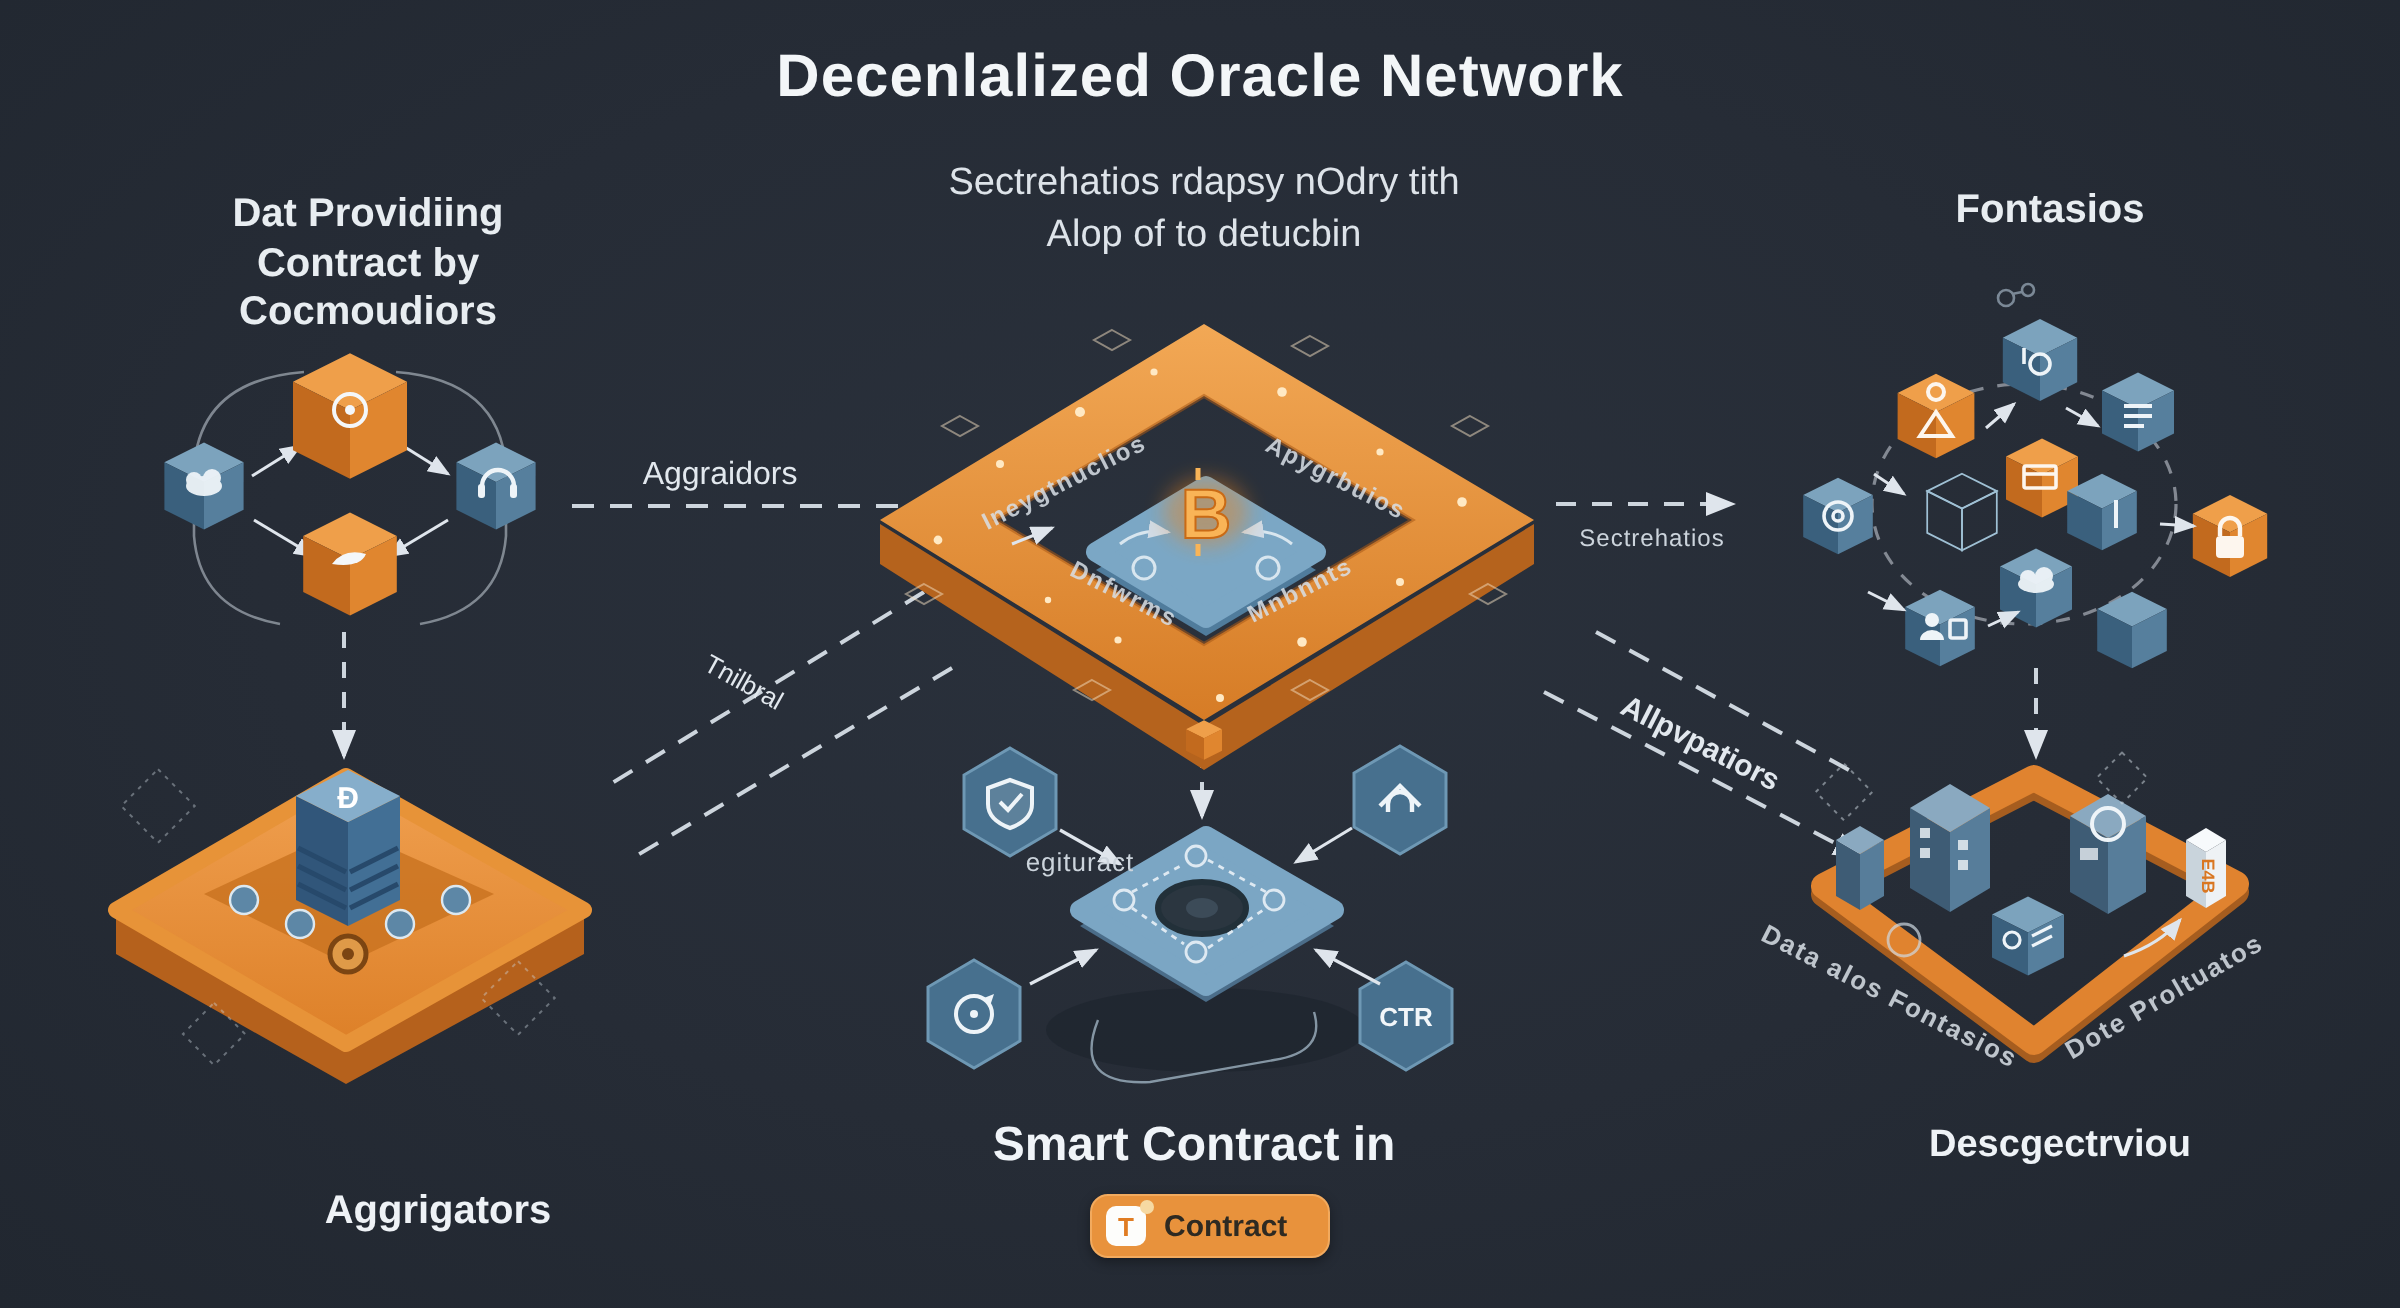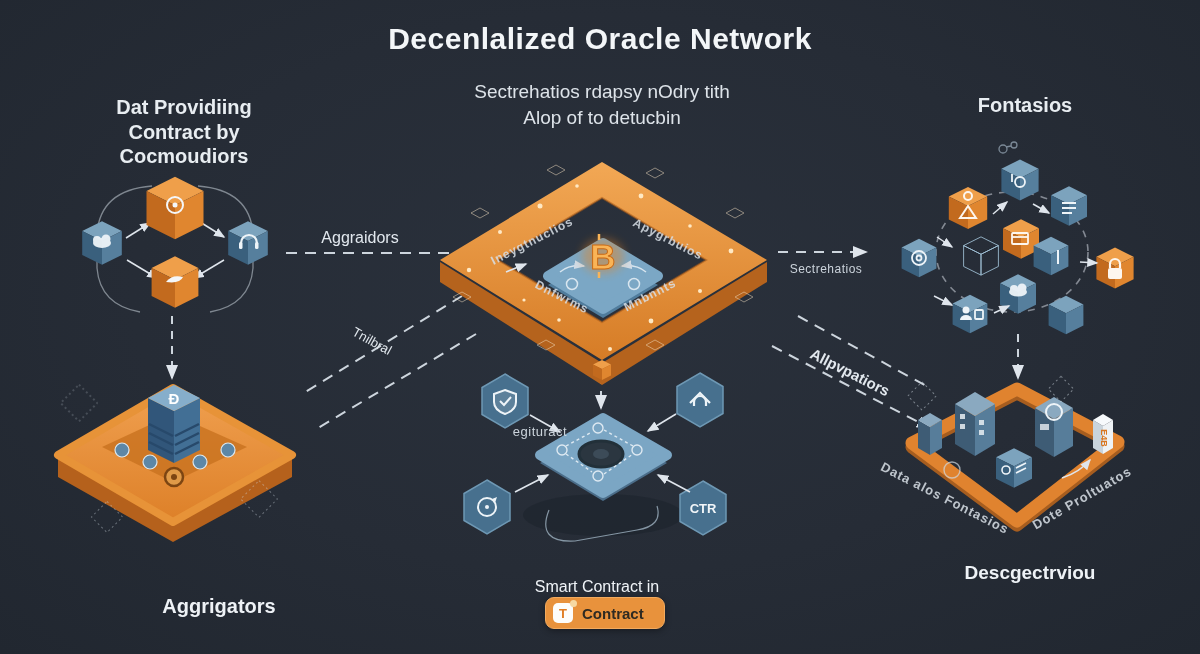--- a/index.html
+++ b/index.html
@@ -7,21 +7,21 @@
     position:relative;width:1200px;height:654px;overflow:hidden;
     background:radial-gradient(ellipse at 50% 45%, #2a313c 0%, #262c36 55%, #212730 100%);
     font-family:"Liberation Sans", sans-serif;color:#e9eef3;
   }
   svg{position:absolute;left:0;top:0;}
   .lbl{position:absolute;transform:translate(-50%,-50%);white-space:nowrap;color:#dfe5ea;}
   .title{font-size:30px;font-weight:bold;letter-spacing:.5px;color:#f3f6f8;}
   .sub{font-size:19px;font-weight:500;color:#dde3e9;}
   .note{font-size:20px;font-weight:bold;color:#e8edf1;line-height:26px;text-align:center;margin-left:12px;}
   .caption{font-size:20px;font-weight:bold;color:#eef2f6;}
-  .caption-big{font-size:16px;font-weight:normal;color:#f0f4f8;margin-top:14px;}
+  .caption-big{font-size:24px;font-weight:bold;color:#f0f4f8;}
   .conn{font-size:16px;color:#e2e8ee;}
   .conn-sm{font-size:12px;color:#ccd4dc;letter-spacing:.5px;}
   .ringlbl{font-size:12px;font-weight:bold;color:#d9e0e7;opacity:.85;letter-spacing:1px;}
   .rot-m27{transform:translate(-50%,-50%) rotate(-27deg);}
   .rot-p27{transform:translate(-50%,-50%) rotate(27deg);}
   .rot-p29{transform:translate(-50%,-50%) rotate(29deg);}
   .rot-m30{transform:translate(-50%,-50%) rotate(-30deg);}
   .btn{
     position:absolute;left:545px;top:597px;width:120px;height:32px;border-radius:9px;
     background:#e8923c;border:1px solid #f2aa5e;display:flex;align-items:center;gap:9px;

